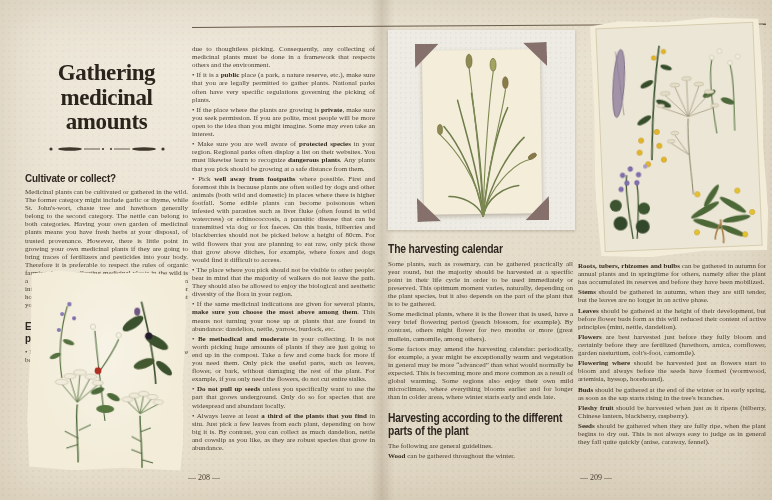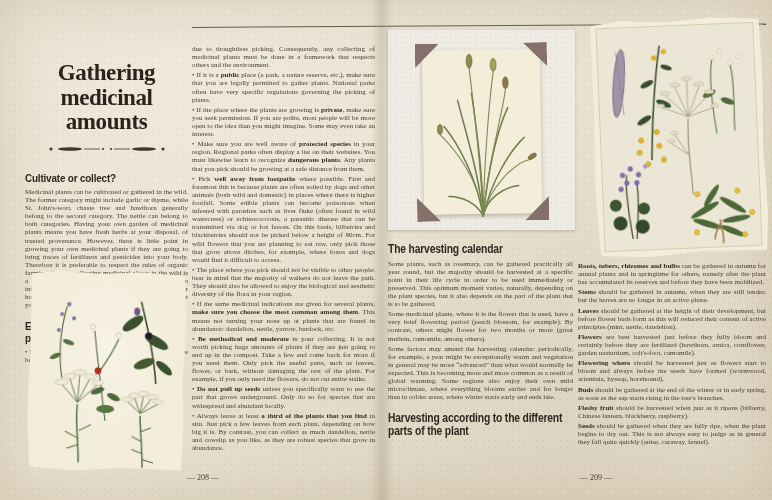--- a/index.html
+++ b/index.html
@@ -17,21 +17,21 @@
     background:linear-gradient(90deg, rgba(90,70,45,0) 0%, rgba(90,70,45,.16) 50%, rgba(90,70,45,0) 100%);}
   .top-rule{position:absolute;left:192px;top:27px;width:574px;height:1px;background:#6a5a48;transform:rotate(-0.35deg);transform-origin:0 0;}
 
   h1{font-size:23px;line-height:1.07;margin:0;text-align:center;font-weight:700;color:#2b241d;letter-spacing:-0.4px;}
   .h2{font-family:"Liberation Sans", sans-serif;font-weight:700;font-size:11.5px;line-height:1.05;color:#2e2720;
       width:116%;transform:scaleX(.86);transform-origin:0 50%;margin:0 0 4px 0;letter-spacing:-0.2px;}
   .para{font-size:7px;line-height:1.16;text-align:justify;margin:0 0 2px 0;}
   .para b{color:#362c21;}
   .parts b{}
   .pagenum{position:absolute;top:473px;font-size:8px;color:#4a3d30;width:80px;text-align:center;}
-  .pn-left{left:139px;text-align:right;}
+  .pn-left{left:164px;}
   .pn-right{left:556px;}
 
   .col-left{position:absolute;left:25px;top:21px;width:163px;margin-top:40px;}
   .divider{text-align:center;margin:5px 0 14px 0;}
   .col-left .h2{margin-top:10px;}
   .col-mid{position:absolute;left:192px;top:45px;width:183px;}
   .col-cal{position:absolute;left:388px;top:243px;width:185px;}
   .col-cal .h2{font-size:12px;}
   .cal-gap{height:9px;}
   .col-parts{position:absolute;left:578px;top:262px;width:188px;}
@@ -146,21 +146,21 @@
   </div>
 
   <section class="col-mid">
     <div>
         <p class="para">due to thoughtless picking. Consequently, any collecting of medicinal plants must be done in a framework that respects others and the environment.</p>
         <p class="para">• If it is a <b>public</b> place (a park, a nature reserve, etc.), make sure that you are legally permitted to gather plants. National parks often have very specific regulations governing the picking of plants.</p>
         <p class="para">• If the place where the plants are growing is <b>private</b>, make sure you seek permission. If you are polite, most people will be more open to the idea than you might imagine. Some may even take an interest.</p>
         <p class="para">• Make sure you are well aware of <b>protected species</b> in your region. Regional parks often display a list on their websites. You must likewise learn to recognize <b>dangerous plants</b>. Any plants that you pick should be growing at a safe distance from them.</p>
         <p class="para">• Pick <b>well away from footpaths</b> where possible. First and foremost this is because plants are often soiled by dogs and other animals (both wild and domestic) in places where there is higher footfall. Some edible plants can become poisonous when infested with parasites such as liver fluke (often found in wild watercress) or echinococcosis, a parasitic disease that can be transmitted via dog or fox faeces. On this basis, bilberries and blackberries should not be picked below a height of 80cm. For wild flowers that you are planning to eat raw, only pick those that grow above ditches, for example, where foxes and dogs would find it difficult to access.</p>
         <p class="para">• The place where you pick should not be visible to other people: bear in mind that the majority of walkers do not leave the path. They should also be allowed to enjoy the biological and aesthetic diversity of the flora in your region.</p>
-        <p class="para">• If the same medicinal indications are given for several plants, <b>make sure you choose the most common among them</b>. This means not turning your nose up at plants that are found in abundance: dandelion, nettle, yarrow, burdock, etc.</p>
+        <p class="para">• If the same medicinal indications are given for several plants, <b>make sure you choose the most above among them</b>. This means not turning your nose up at plants that are found in abundance: dandelion, nettle, yarrow, burdock, etc.</p>
         <p class="para">• <b>Be methodical and moderate</b> in your collecting. It is not worth picking huge amounts of plants if they are just going to end up in the compost. Take a few and come back for more if you need them. Only pick the useful parts, such as leaves, flower, or bark, without damaging the rest of the plant. For example, if you only need the flowers, do not cut entire stalks.</p>
         <p class="para">• <b>Do not pull up seeds</b> unless you specifically want to use the part that grows underground. Only do so for species that are widespread and abundant locally.</p>
         <p class="para">• Always leave at least <b>a third of the plants that you find</b> in situ. Just pick a few leaves from each plant, depending on how big it is. By contrast, you can collect as much dandelion, nettle and cowslip as you like, as they are robust species that grow in abundance.</p>
       </div>
   </section>
 
   <div class="photo">
     <div class="photo-inner">
       <div class="card"></div>
       <div class="corner c-tl"></div>
@@ -195,20 +195,24 @@
 
   <section class="col-cal">
     <h2 class="h2">The harvesting calendar</h2>
     <div>
         <p class="para">Some plants, such as rosemary, can be gathered practically all year round, but the majority should be harvested at a specific point in their life cycle in order to be used immediately or preserved. This optimum moment varies, naturally, depending on the plant species, but it also depends on the part of the plant that is to be gathered.</p>
         <p class="para">Some medicinal plants, where it is the flower that is used, have a very brief flowering period (peach blossom, for example). By contrast, others might flower for two months or more (great mullein, camomile, among others).</p>
         <p class="para">Some factors may amend the harvesting calendar: periodically, for example, a year might be exceptionally warm and vegetation in general may be more “advanced” than what would normally be expected. This is becoming more and more common as a result of global warming. Some regions also enjoy their own mild microclimate, where everything blooms earlier and for longer than in colder areas, where winter starts early and ends late.</p>
       </div>
     <div class="cal-gap"></div>
     <h2 class="h2">Harvesting according to the different parts of the plant</h2>
+    <div>
+        <p class="para parts">The following are general guidelines.</p>
+        <p class="para parts"><b>Wood</b> can be gathered throughout the winter.</p>
+      </div>
   </section>
 
   <div class="plate plate-right">
     <div class="plate-inner"></div>
     <svg width="160" height="226" viewBox="0 0 160 226" style="position:absolute;left:6px;top:5px;">
 
       <ellipse cx="22" cy="58" rx="5.5" ry="34" fill="#a293a9" stroke="#75657c" stroke-width="0.8" transform="rotate(6 22 58)"></ellipse>
       <path d="M20,26 C22,45 24,70 26,90" stroke="#8b7b92" stroke-width="0.7" fill="none"></path>
 
       <path d="M52,136 C54,95 58,55 64,22" stroke="#3d5530" stroke-width="1.6" fill="none"></path>

